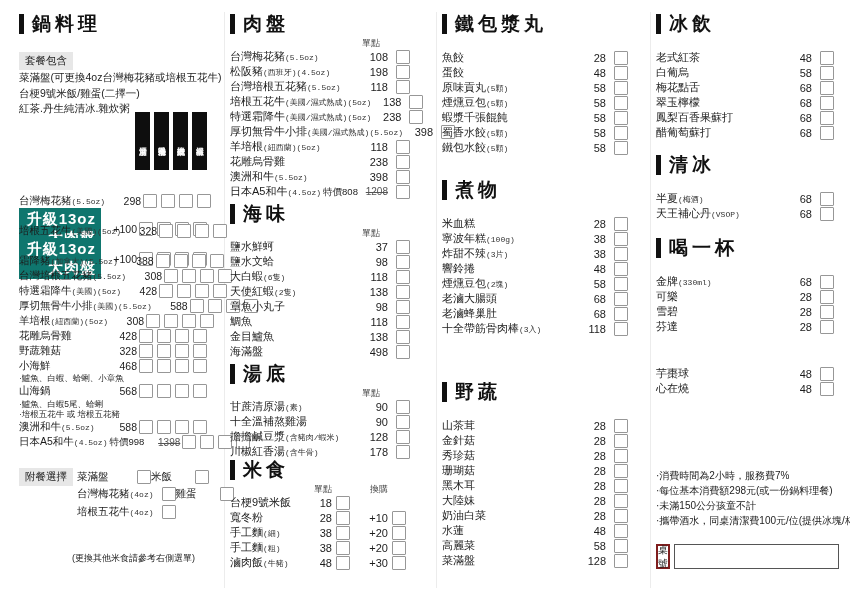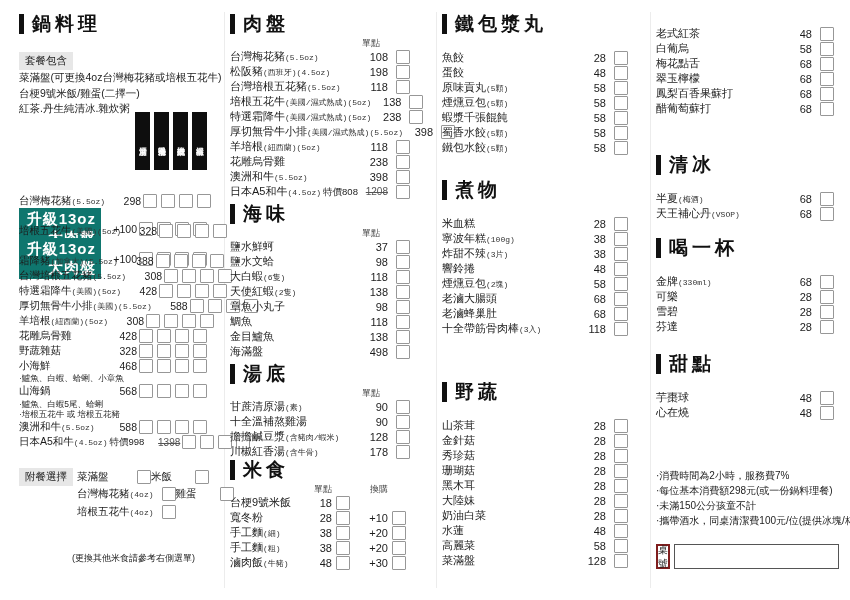--- a/index.html
+++ b/index.html
@@ -811,20 +811,24 @@
             <div class="cbc">
               <span class="cb"></span>
             </div>
           </div>
         </div>
     </div>
   </div>
 
   <div class="col" id="col4">
     <div class="sec" style="top:12px">
+      <div class="sec-title">
+        <span class="tbar"></span>
+        <span>冰飲</span>
+      </div>
       <div class="rows gap">
           <div class="row grid-s">
             <div class="nm"><span>老式紅茶</span></div>
             <div class="pr">48</div>
             <div class="cbc">
               <span class="cb"></span>
             </div>
           </div>
           <div class="row grid-s">
             <div class="nm"><span>白葡烏</span></div>
@@ -915,24 +919,20 @@
           <div class="row grid-s">
             <div class="nm"><span>芬達</span></div>
             <div class="pr">28</div>
             <div class="cbc">
               <span class="cb"></span>
             </div>
           </div>
         </div>
     </div>
     <div class="sec" style="top:352px">
-      <div class="sec-title">
-        <span class="tbar"></span>
-        <span>甜點</span>
-      </div>
       <div class="rows gap">
           <div class="row grid-s">
             <div class="nm"><span>芋棗球</span></div>
             <div class="pr">48</div>
             <div class="cbc">
               <span class="cb"></span>
             </div>
           </div>
           <div class="row grid-s">
             <div class="nm"><span>心在燒</span></div>

